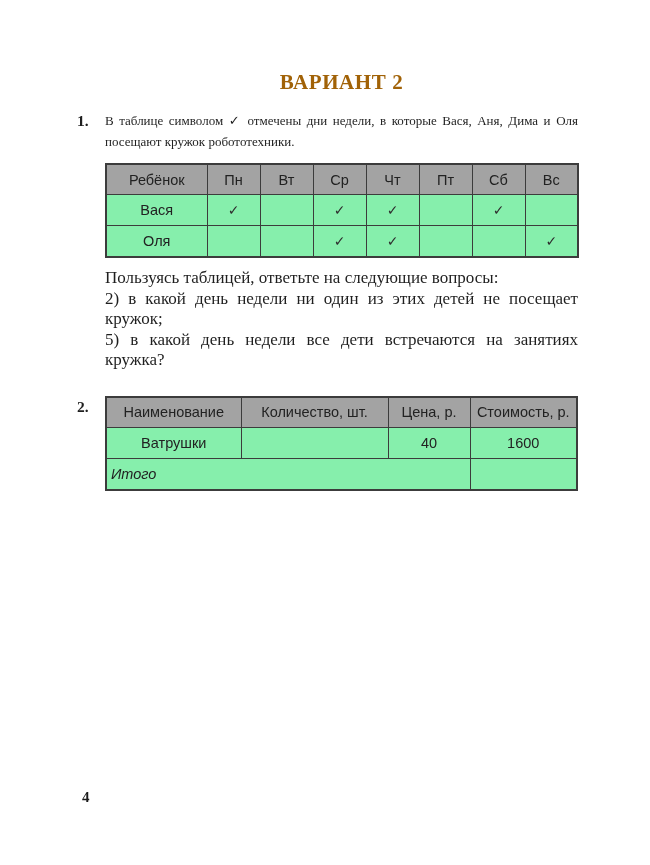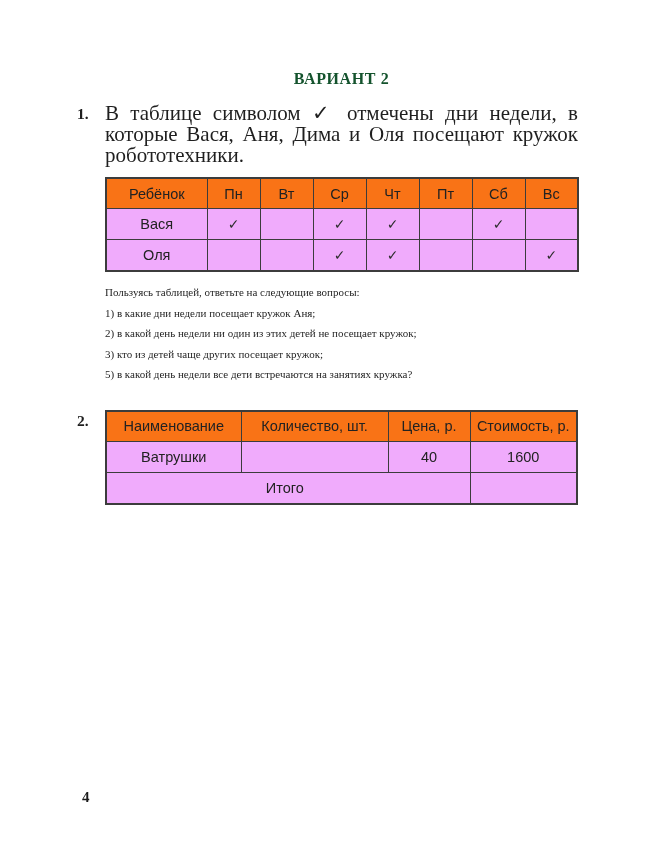--- a/index.html
+++ b/index.html
@@ -16,45 +16,45 @@
     background: #ffffff;
   }
   .content {
     position: absolute;
     left: 105px; top: 70px;
     width: 473px;
   }
   .variant-title {
     text-align: center;
     font-weight: bold;
-    font-size: 16px;
+    font-size: 21px;
     letter-spacing: 0.6px;
     margin: 0 0 15px 0;
-    color: #14532d;
+    color: #a16207;
   }
   .problem {
     position: relative;
     margin-top: 0;
   }
   .problem-number {
     position: absolute;
     left: -28px; top: 0;
     font-weight: bold;
     font-size: 15.5px;
     line-height: 21px;
   }
   .problem-text {
-    font-size: 21px;
+    font-size: 13px;
     line-height: 21px;
     text-align: justify;
     margin: 0;
   }
   .questions {
     margin-top: 9px;
-    font-size: 11px;
+    font-size: 17px;
     line-height: 20.5px;
   }
   .questions div { text-align: justify; }
 
   table {
     border-collapse: collapse;
     width: 473px;
     font-family: "Liberation Sans", sans-serif;
     font-size: 14.5px;
     color: #222222;
@@ -64,39 +64,40 @@
   }
   th, td {
     border: 1px solid #3c3c3c;
     text-align: center;
     vertical-align: middle;
     padding: 0 4px;
     overflow: hidden;
     white-space: nowrap;
   }
   thead th {
-    background: #f97316;
+    background: #a3a3a3;
     font-weight: normal;
     height: 29px;
   }
-  tbody td { height: 30px; background: #f0abfc; }
+  tbody td { height: 30px; background: #86efac; }
   .check { font-size: 14px; color: #2e2e2e; }
 
   
   .t1 .c-name { width: 101px; }
   .t1 .c-day  { width: 53px; }
 
   
   .t2 .c-item  { width: 135px; }
   .t2 .c-qty   { width: 147px; }
   .t2 .c-price { width: 82px; }
   .t2 .c-cost  { width: 107px; }
   .t2 { margin-top: 25px; }
   .total-cell {
-    text-align: center;
+    text-align: left;
+    font-style: italic;
     padding-right: 11px;
   }
 
   .problem2 { margin-top: 19px; }
 
   .page-number {
     position: absolute;
     left: 82px; top: 789px;
     font-weight: bold;
     font-size: 15px;
@@ -158,23 +159,21 @@
             <td class="check">✓</td>
             <td class="check"></td>
             <td class="check"></td>
             <td class="check">✓</td>
           </tr>
         </tbody>
       </table>
 
       <div class="questions">
         <div>Пользуясь таблицей, ответьте на следующие вопросы:</div>
-        <div>1) в какие дни недели посещает кружок Аня;</div>
         <div>2) в какой день недели ни один из этих детей не посещает кружок;</div>
-        <div>3) кто из детей чаще других посещает кружок;</div>
         <div>5) в какой день недели все дети встречаются на занятиях кружка?</div>
       </div>
     </div>
 
     <div class="problem problem2">
       <span class="problem-number">2.</span>
 
       <table class="t2">
         <colgroup>
           <col class="c-item">

